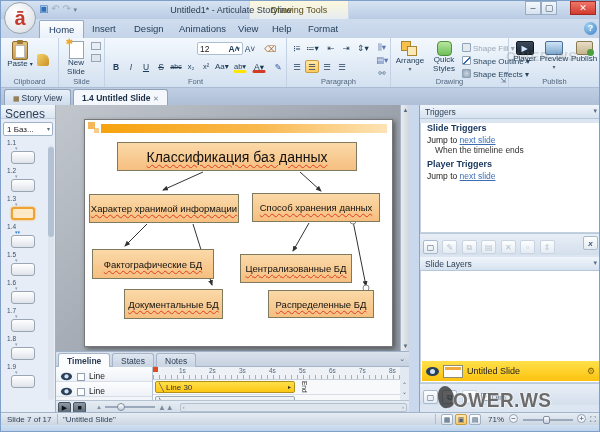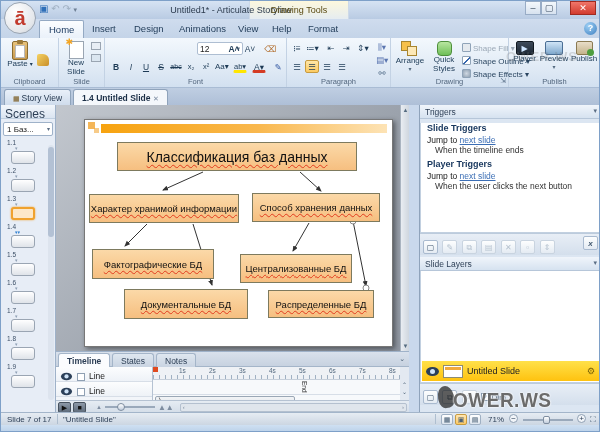--- a/index.html
+++ b/index.html
@@ -380,21 +380,21 @@
         </div>
       <div class="fbox" style="left:167px;top:73px;width:128px;height:29px;font-size:9.5px;">
         <span>Способ хранения данных</span>
         </div>
       <div class="fbox" style="left:7px;top:129px;width:122px;height:30px;font-size:9.5px;">
         <span>Фактографические БД</span>
         </div>
       <div class="fbox" style="left:155px;top:134px;width:112px;height:29px;font-size:9.5px;">
         <span>Централизованные БД</span>
         </div>
-      <div class="fbox" style="left:39px;top:169px;width:124px;height:30px;font-size:9.5px;text-align:center;">
+      <div class="fbox" style="left:39px;top:169px;width:99px;height:30px;font-size:9.5px;text-align:center;">
         <span>Документальные БД</span>
         </div>
       <div class="fbox" style="left:183px;top:170px;width:106px;height:28px;font-size:9.5px;">
         <span>Распределенные БД</span>
         </div>
     </div>
     <div id="cv-sb" class="abs">
       <div class="sbbtn" style="top:0;">▲</div>
       <div class="sbbtn" style="bottom:0;">▼</div>
     </div>
@@ -409,21 +409,20 @@
     <div class="pbody" style="height:110px;">
       <div class="trg-b">Slide Triggers</div>
       <div class="trg-l">
         <span>Jump to </span><a>next slide</a>
       </div>
       <div class="trg-c">When the timeline ends</div>
       <div class="trg-b">Player Triggers</div>
       <div class="trg-l">
         <span>Jump to </span><a>next slide</a>
       </div>
-      <div class="trg-c">When the user clicks the next button</div>
     </div>
     <div class="ptool" style="height:22px;">
       <span class="tbtn">▢</span>
       <span class="tbtn off">✎</span>
       <span class="tbtn off">⧉</span>
       <span class="tbtn off">▤</span>
       <span class="tbtn off">✕</span>
       <span class="tbtn off">▫</span>
       <span class="tbtn off">⇕</span>
       <span class="tbtn" style="float:right;font-family:'Liberation Serif',serif;font-style:italic;font-weight:bold;"><span>x</span></span>
@@ -482,20 +481,24 @@
       <span class="tick-lab" style="left:146px;">5s</span>
       <span class="tick-lab" style="left:176px;">6s</span>
       <span class="tick-lab" style="left:206px;">7s</span>
       <span class="tick-lab" style="left:236px;">8s</span>
       <div class="abs" style="left:0;bottom:0;width:247px;height:4px;
         background:repeating-linear-gradient(90deg,#9fb0c2 0,#9fb0c2 1px,transparent 1px,transparent 6px);"></div>
     </div>
 
     <div id="tl-track">
       <div class="trackrow">
+        <div class="tbar" style="width:140px;">
+          <span style="color:#555;">╲ </span><span>Line 30</span>
+          <span style="float:right;font-size:6px;">▸</span>
+        </div>
         <div id="endmark" style="left:148px;top:1px;">End</div>
       </div>
       <div class="trackrow">
         <div class="tbar gray" style="width:140px;">
           <span style="color:#555;">╲ </span><span>Line 29</span>
         </div>
       </div>
     </div>
     <div class="abs" style="right:2px;top:30px;font-size:6px;color:#4a6076;line-height:7px;">⌃<br>⌄</div>
 

